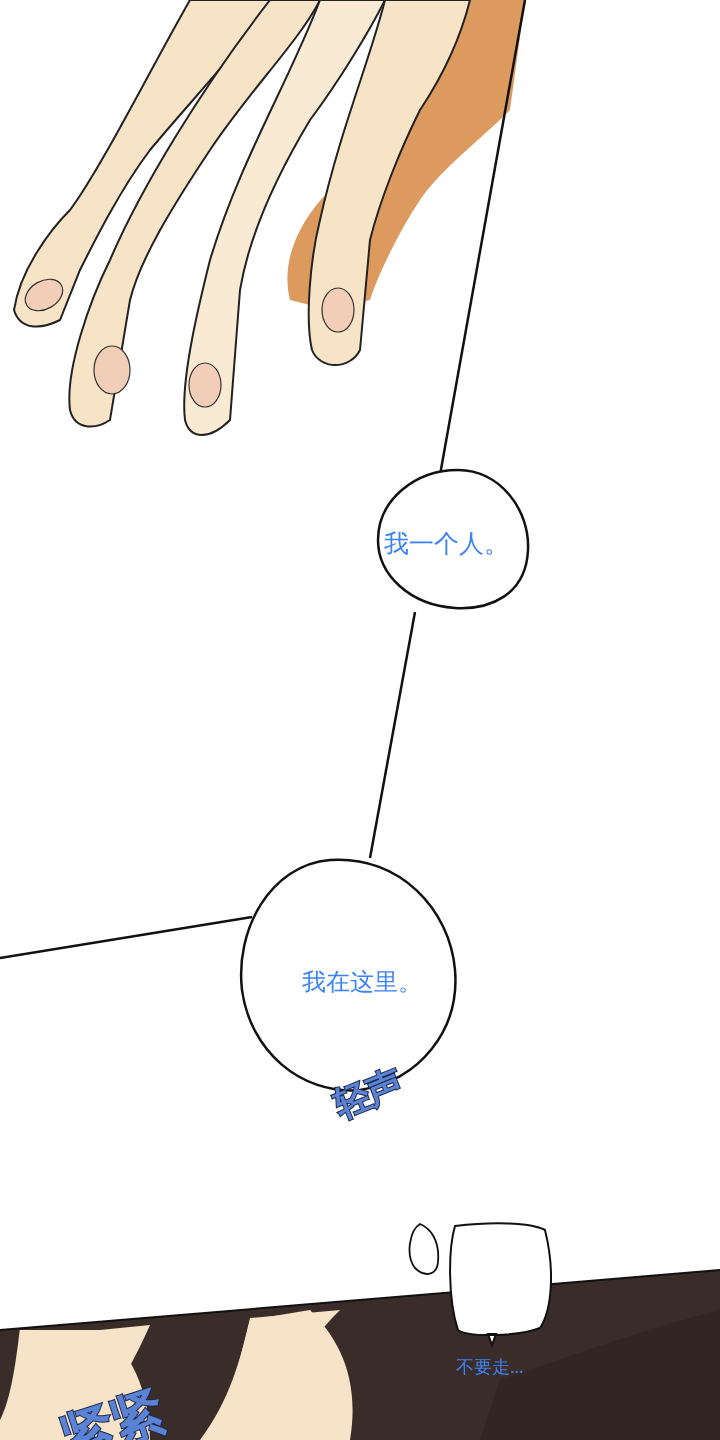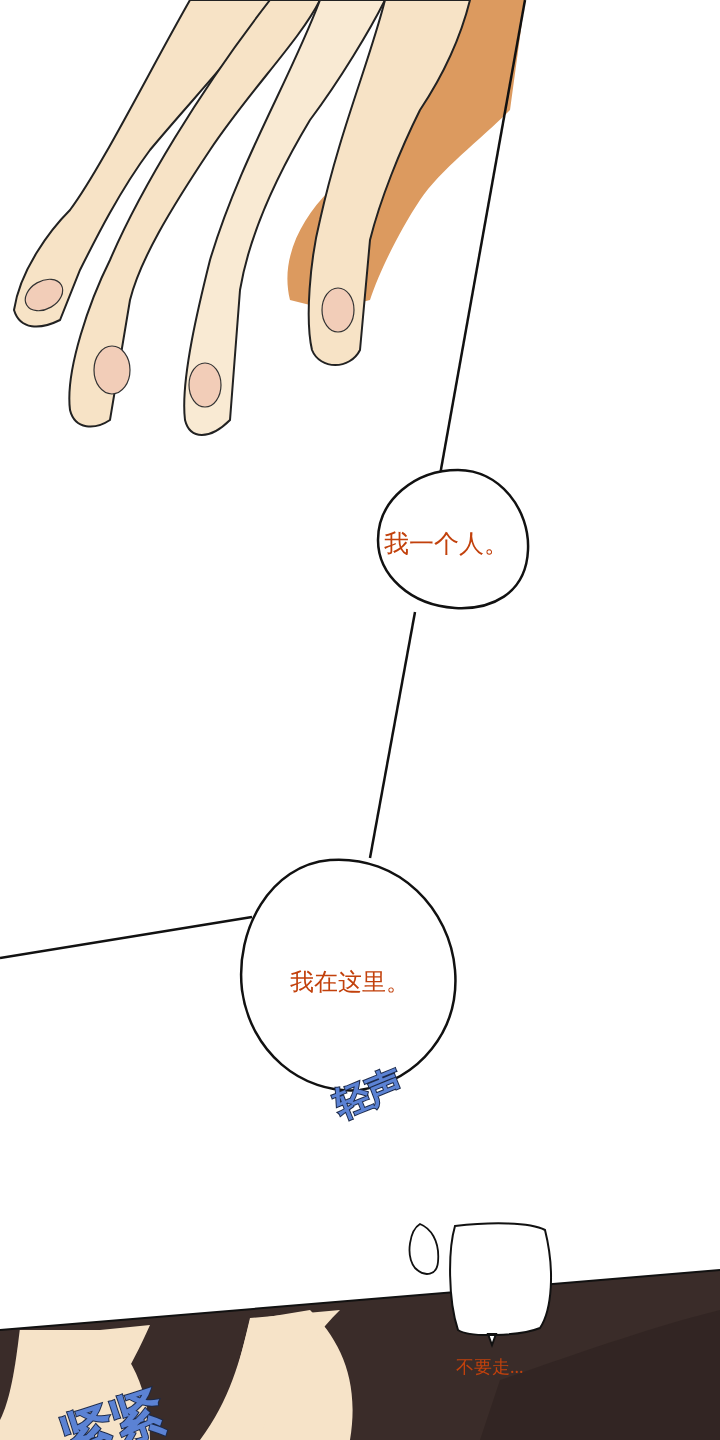--- a/index.html
+++ b/index.html
@@ -1,18 +1,18 @@
 <!DOCTYPE html>
 <html><head>
 <meta charset="utf-8">
 <style>
   html, body { margin:0; padding:0; background:#ffffff; }
   body { width:720px; height:1440px; position:relative; overflow:hidden; font-family:"DejaVu Sans", sans-serif; }
   svg.art { position:absolute; left:0; top:0; width:720px; height:1440px; }
-  .dlg { position:absolute; font-family:Liberation Serif, serif; color:#c2410c; white-space:nowrap; font-weight:500; }
+  .dlg { position:absolute; font-family:Liberation Serif, serif; color:#3b82f6; white-space:nowrap; font-weight:500; }
   .sfx { position:absolute; font-family:"DejaVu Sans", sans-serif; font-weight:900; color:#5b82d4;
          -webkit-text-stroke:2px #1c2a4a; paint-order:stroke fill; white-space:nowrap; letter-spacing:-2px; }
 </style>
 </head>
 <body>
 
 <svg class="art" viewBox="0 0 720 1440">
 
   <g>
 
@@ -46,17 +46,17 @@
   <path d="M458 470 C500 470 530 510 528 550 C526 595 490 610 455 608 C410 605 378 575 378 540 C378 500 415 470 458 470 Z" fill="#fff" stroke="#111" stroke-width="2.5"></path>
 
   <path d="M330 860 C400 855 450 910 455 970 C460 1030 420 1080 360 1090 C300 1095 250 1050 242 990 C235 930 270 865 330 860 Z" fill="#fff" stroke="#111" stroke-width="2.5"></path>
 
   <path d="M420 1224 C430 1228 440 1240 438 1262 C437 1275 425 1278 415 1268 C405 1255 410 1230 420 1224 Z" fill="#fff" stroke="#111" stroke-width="1.8"></path>
 
   <path d="M455 1226 C490 1222 530 1222 545 1230 C555 1270 552 1310 540 1328 C520 1336 470 1338 458 1330 C448 1300 448 1250 455 1226 Z M488 1334 L492 1345 L496 1334 Z" fill="#fff" stroke="#111" stroke-width="2"></path>
 </svg>
 
 <div class="dlg" style="left:384px; top:527px; font-size:25px;">我一个人。</div>
-<div class="dlg" style="left:290px; top:966px; font-size:24px;">我在这里。</div>
+<div class="dlg" style="left:302px; top:966px; font-size:24px;">我在这里。</div>
 <div class="dlg" style="left:456px; top:1355px; font-size:18px;">不要走...</div>
 
 <div class="sfx" style="left:334px; top:1070px; font-size:36px; transform:rotate(-22deg);">轻声</div>
 <div class="sfx" style="left:60px; top:1390px; font-size:54px; transform:rotate(-18deg);">紧紧</div>
 
 </body></html>

